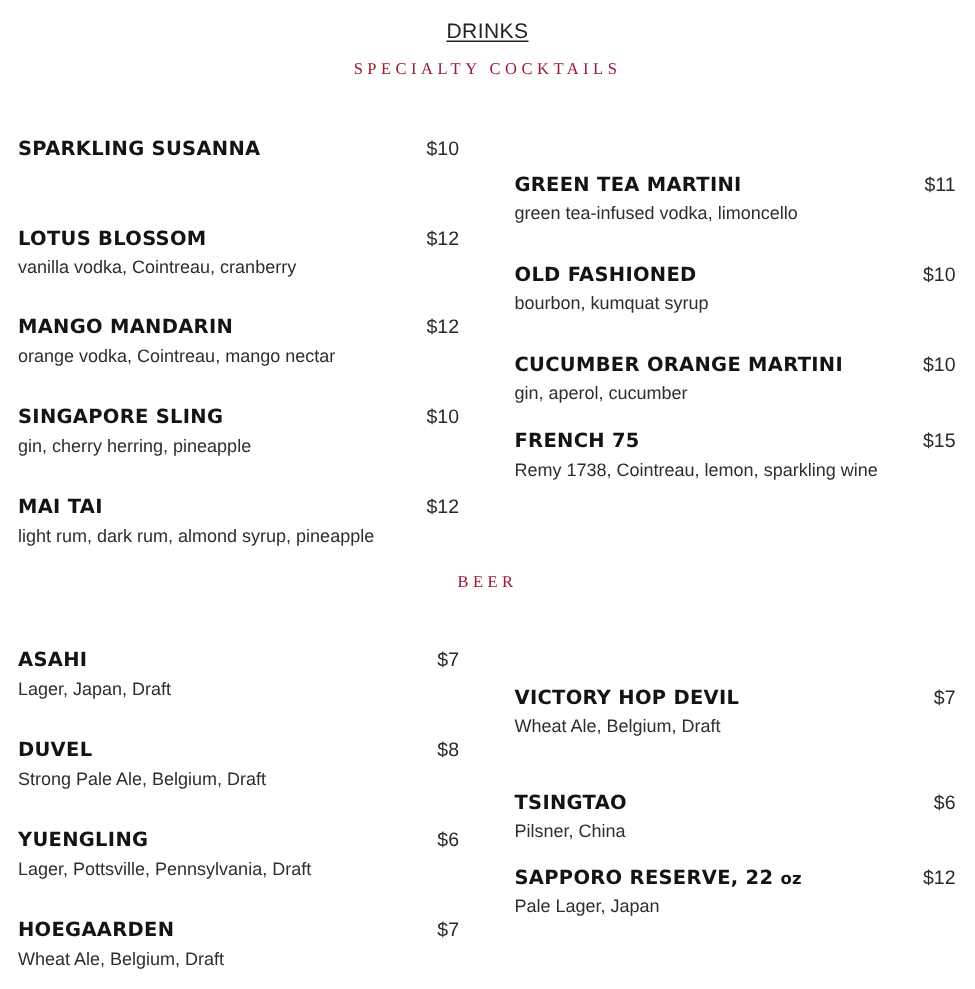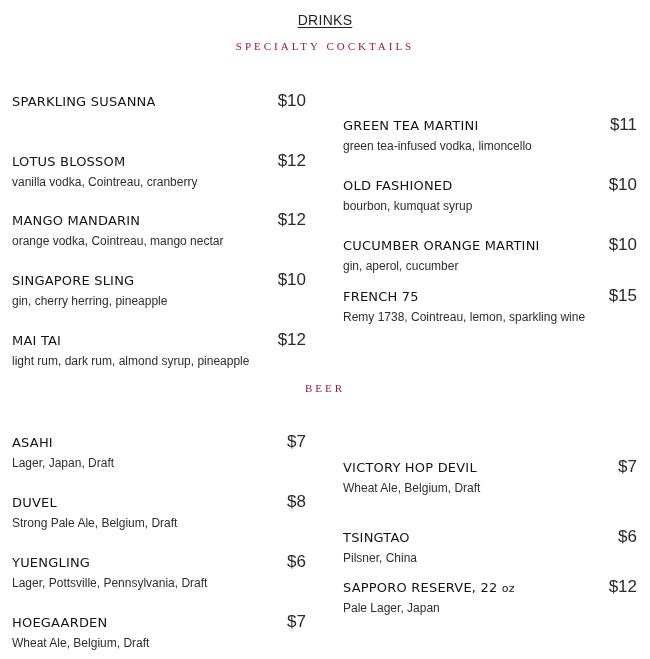--- a/index.html
+++ b/index.html
@@ -49,32 +49,32 @@
       left: 0;
       width: 294px;
     }
     .item-row {
       display: flex;
       justify-content: space-between;
       align-items: baseline;
     }
     .item-name {
       font-family: "DejaVu Sans", sans-serif;
-      font-weight: normal;
+      font-weight: bold;
       font-size: 13px;
       letter-spacing: 0.2px;
       color: #141414;
     }
     .item-name .small {
       font-size: 11px;
       margin-top: 20px;
     }
     .item-price {
       font-family: "Liberation Sans", sans-serif;
-      font-size: 17px;
+      font-size: 13px;
       color: #2a2a2a;
     }
     .item-desc {
       margin-top: 4px;
       font-family: "Liberation Sans", sans-serif;
       font-size: 12px;
       color: #2e2e2e;
     }
   </style>
 </head>

